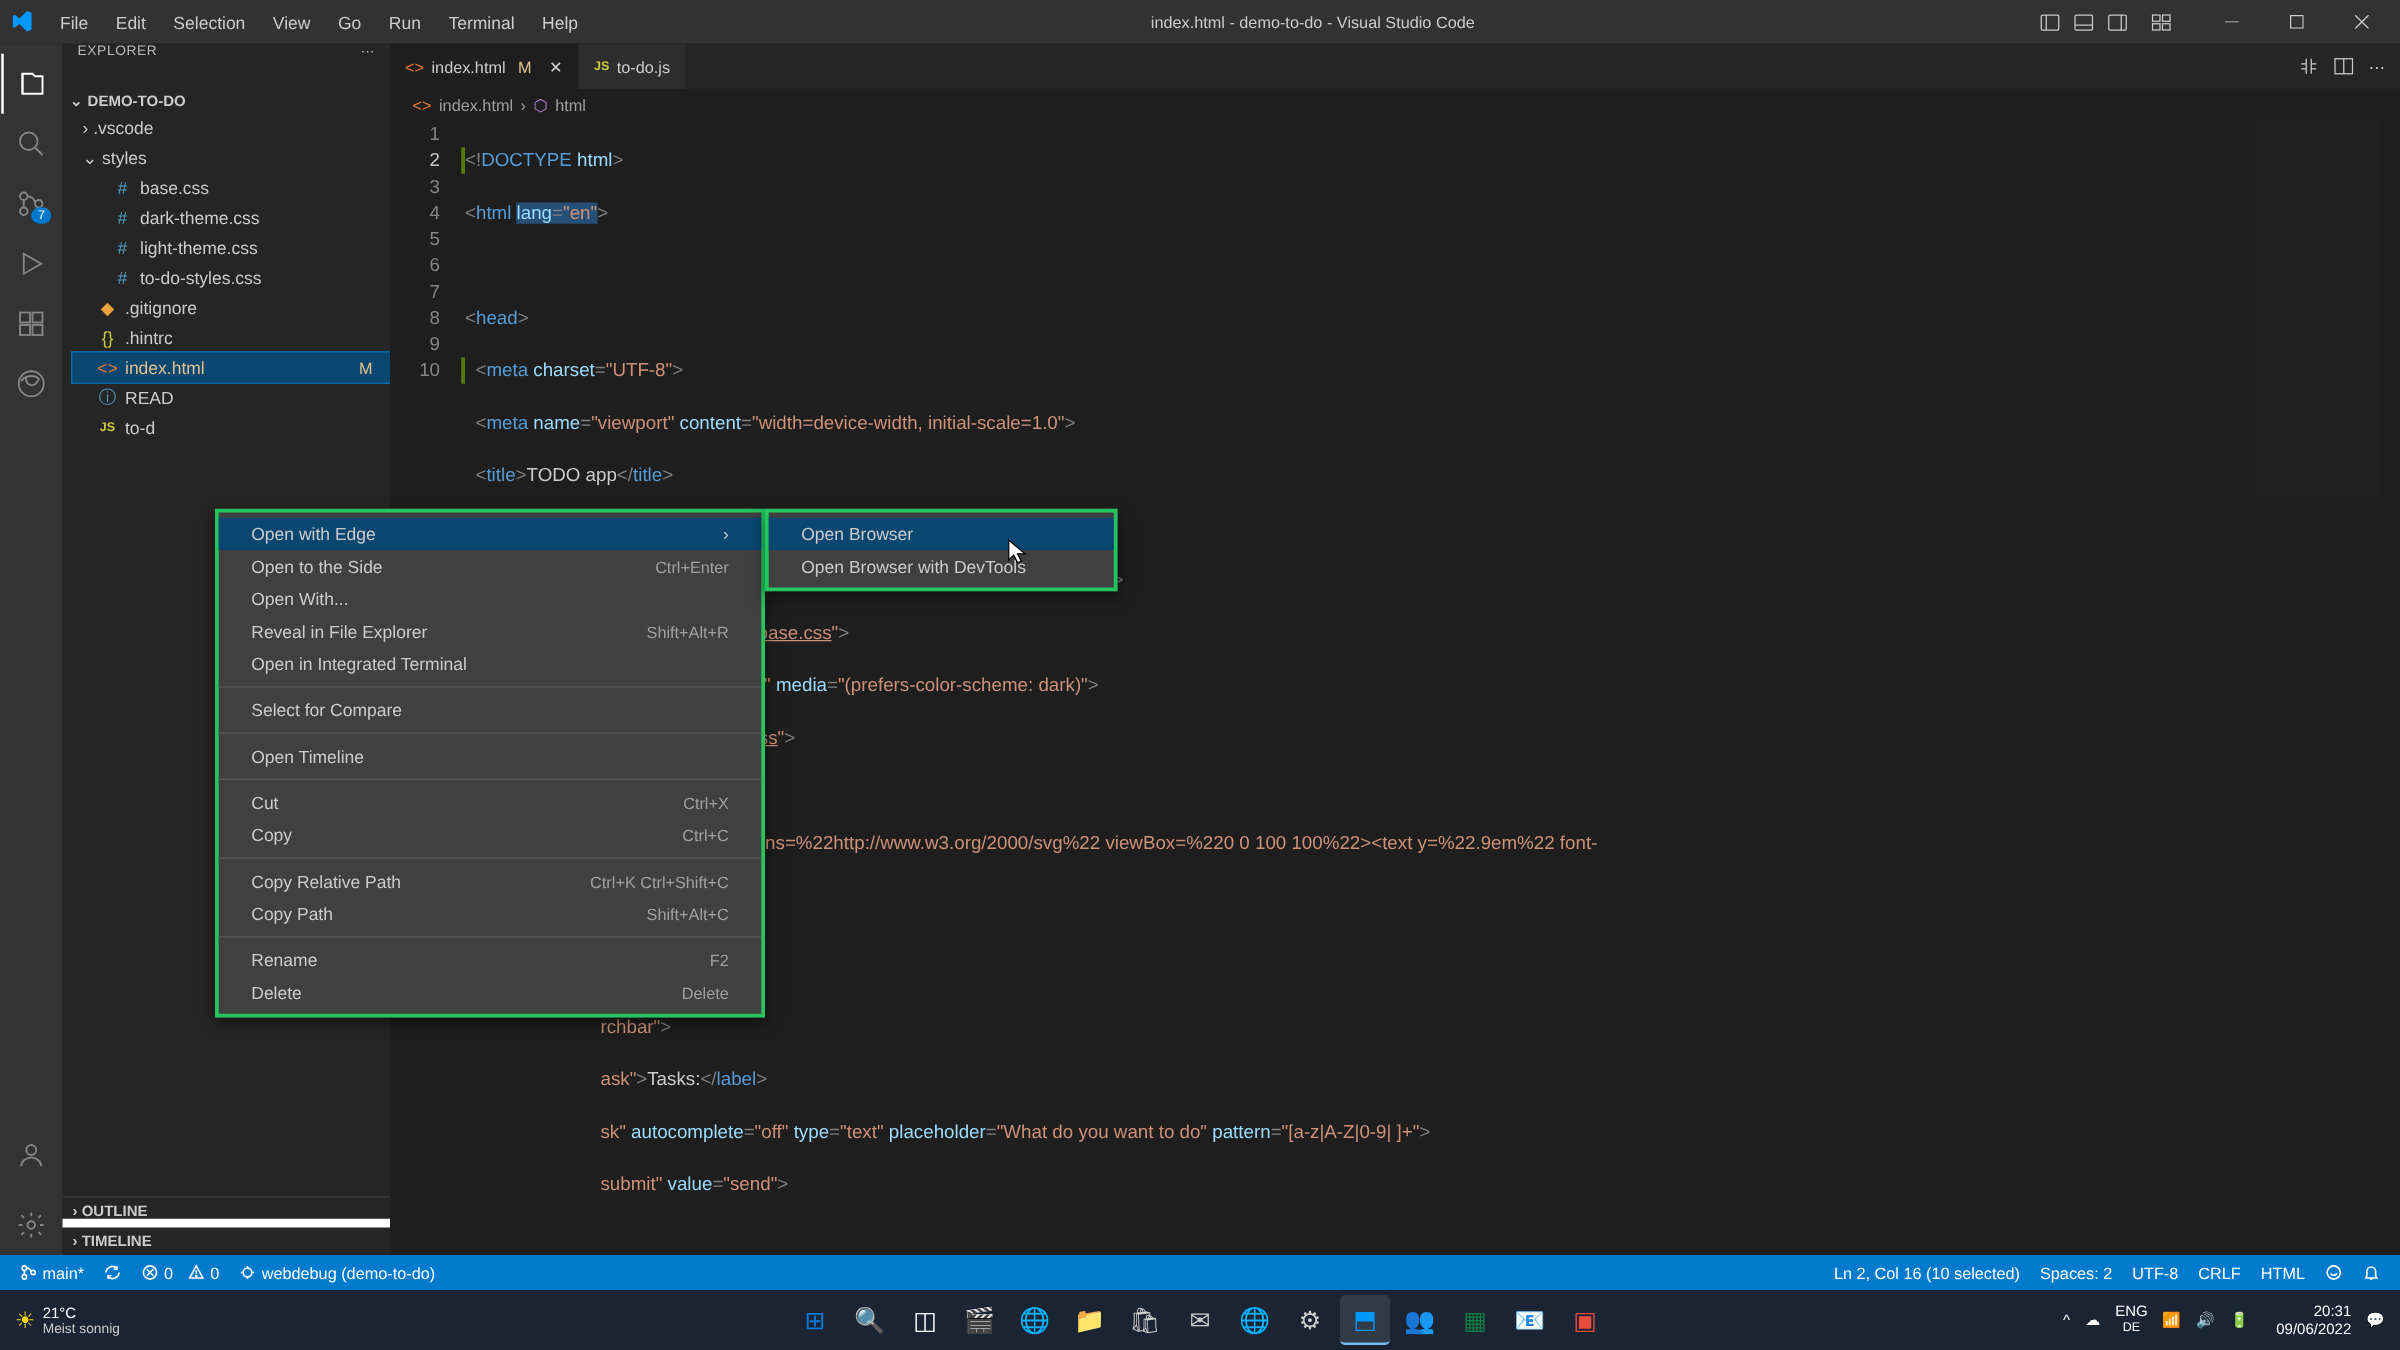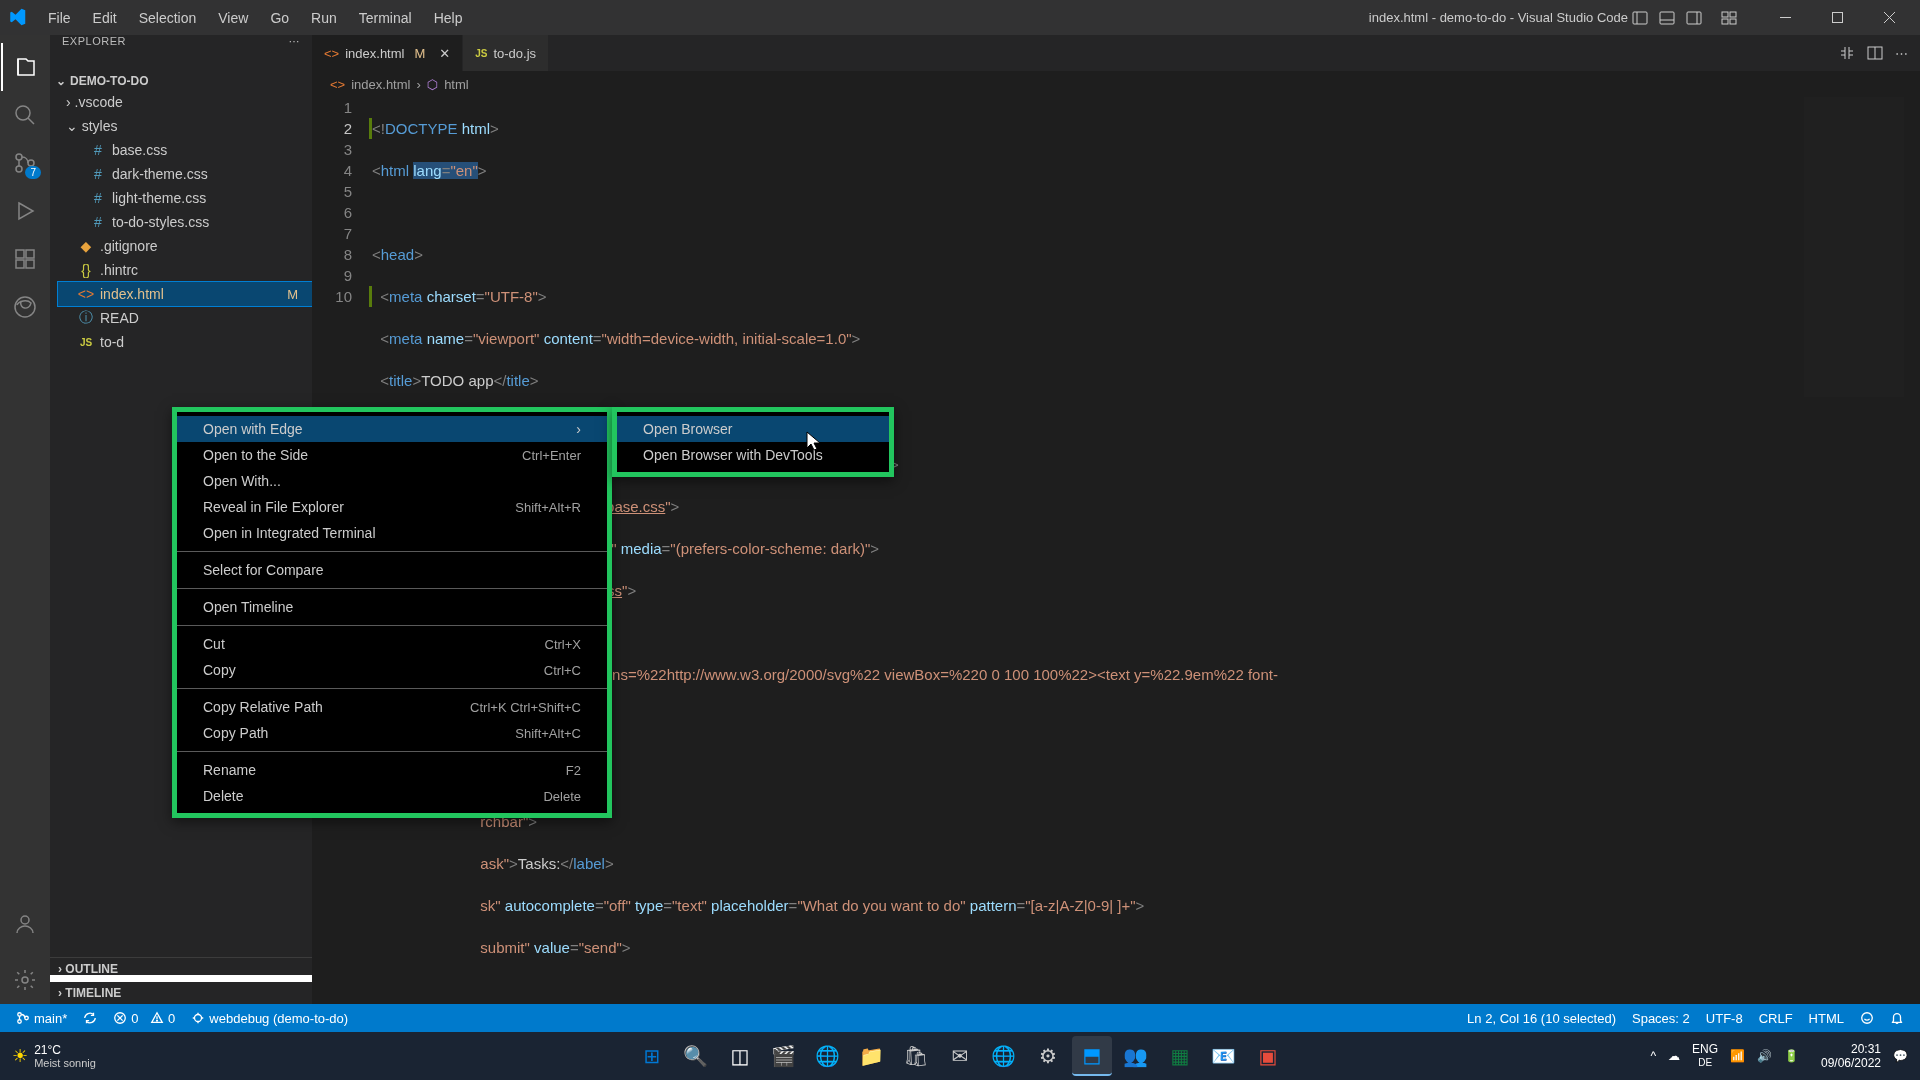--- a/index.html
+++ b/index.html
@@ -3,21 +3,21 @@
 <meta charset="utf-8">
 <style>
 * { margin: 0; padding: 0; box-sizing: border-box; font-family: 'Segoe UI', sans-serif; }
 body { background: #1e1e1e; color: #cccccc; font-size: 13px; overflow: hidden; width: 1920px; height: 1080px; position: relative; }
 
 
 .titlebar { height: 35px; background: #323233; display: flex; align-items: center; padding: 0 8px; }
 .titlebar .logo { width: 20px; height: 20px; margin-right: 10px; }
 .menubar { display: flex; gap: 2px; }
 .menubar-item { padding: 4px 10px; cursor: pointer; font-size: 14px; }
-.title-center { flex: 1; text-align: right; font-size: 13px; color: #cccccc; }
+.title-center { flex: 1; text-align: center; font-size: 13px; color: #cccccc; }
 .title-controls { display: flex; gap: 6px; align-items: center; }
 .layout-grp { display: flex; gap: 3px; margin-right: 15px; }
 .layout-btn { width: 24px; height: 24px; display: flex; align-items: center; justify-content: center; cursor: pointer; color: #cccccc; }
 .win-btn { width: 46px; height: 35px; display: flex; align-items: center; justify-content: center; cursor: pointer; }
 
 
 .activitybar { position: absolute; left: 0; top: 35px; bottom: 28px; width: 50px; background: #333333; display: flex; flex-direction: column; align-items: center; padding-top: 8px; }
 .activity-item { width: 48px; height: 48px; display: flex; align-items: center; justify-content: center; cursor: pointer; color: #858585; position: relative; }
 .activity-item.active { color: #ffffff; border-left: 2px solid #ffffff; }
 .activity-badge { position: absolute; bottom: 8px; right: 8px; background: #007acc; color: #fff; border-radius: 10px; font-size: 10px; padding: 1px 5px; }
@@ -66,21 +66,21 @@
 .c-attr { color: #9cdcfe; }
 .c-str { color: #ce9178; }
 .c-doctype { color: #569cd6; }
 .c-link { text-decoration: underline; }
 .c-sel { background: #264f78; }
 
 
 .minimap { position: absolute; right: 16px; top: 62px; width: 100px; height: 300px; background: rgba(40,40,40,0.3); }
 
 
-.context-menu { position: absolute; background: #000000; border: 5px solid #22c55e; box-shadow: 0 4px 12px rgba(0,0,0,0.5); padding: 4px 0; z-index: 100; font-size: 14px; text-align: center; }
+.context-menu { position: absolute; background: #404040; border: 3px solid #22c55e; box-shadow: 0 4px 12px rgba(0,0,0,0.5); padding: 4px 0; z-index: 100; font-size: 14px; text-align: center; }
 .context-menu.main { left: 172px; top: 407px; width: 440px; }
 .context-menu.sub { left: 612px; top: 407px; width: 282px; }
 .menu-item { display: flex; align-items: center; justify-content: space-between; padding: 5px 26px; cursor: pointer; }
 .menu-item.highlighted { background: #094771; }
 .menu-item .shortcut { color: #a0a0a0; font-size: 13px; }
 .menu-item .arrow { color: #cccccc; }
 .menu-sep { height: 1px; background: #5a5a5a; margin: 5px 0; }
 
 
 .statusbar { position: absolute; bottom: 0; left: 0; right: 0; height: 28px; background: #007acc; display: flex; align-items: center; font-size: 13px; color: #ffffff; padding: 0 8px; }

